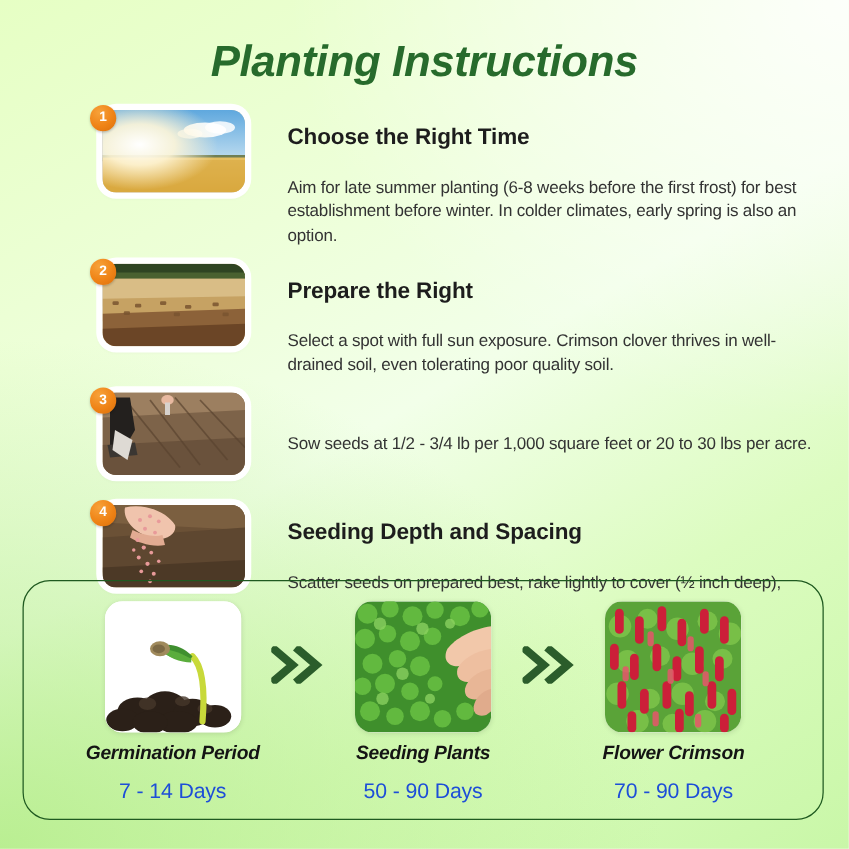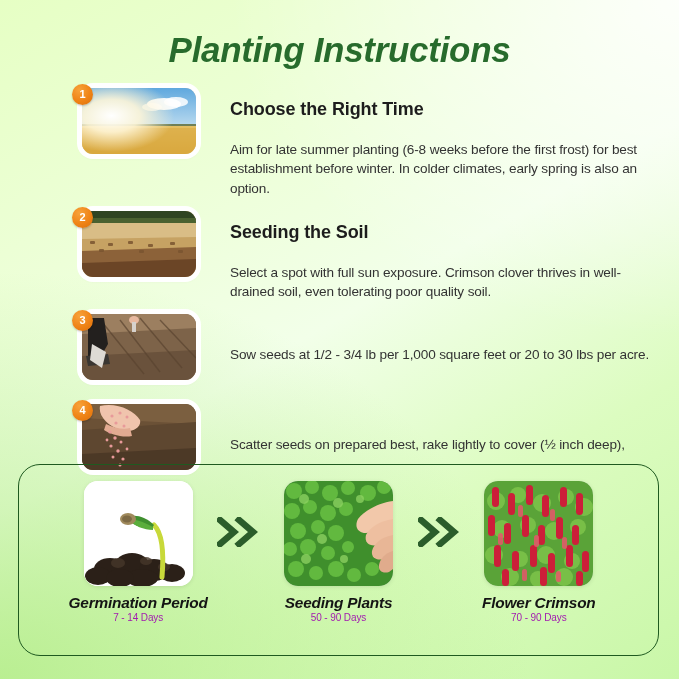--- a/index.html
+++ b/index.html
@@ -146,27 +146,27 @@
     box-shadow: 0 1px 4px rgba(0,0,0,0.10);
   }
   .stage-img svg { display: block; width: 100%; height: 100%; }
 
   .stage-label {
     font-size: 15.4px;
     font-weight: bold;
     font-style: italic;
     color: #141414;
     letter-spacing: -0.2px;
-    margin-bottom: 0;
+    margin-bottom: 11px;
     text-align: center;
   }
 
   .stage-duration {
-    font-size: 10px;
-    color: #a21caf;
+    font-size: 17px;
+    color: #1d4ed8;
     letter-spacing: -0.1px;
   }
 
   .arrow {
     margin-top: 36px;
     flex: 0 0 auto;
     width: 46px;
     text-align: center;
   }
   .arrow svg { display: block; margin: 0 auto; }
@@ -237,21 +237,21 @@
                 <rect x="66" y="33" width="5" height="3" rx="1"></rect>
               <rect x="88" y="31" width="5" height="3" rx="1"></rect>
                 <rect x="17" y="38" width="5" height="3" rx="1"></rect>
               <rect x="57" y="39" width="5" height="3" rx="1"></rect>
                 <rect x="96" y="39" width="5" height="3" rx="1"></rect>
             </g>
           </svg>
         </div>
       </div>
       <div class="step-body">
-        <div class="step-title">Seeding the Soil</div>
+        <div class="step-title">Prepare the Right</div>
         <div class="step-desc">Select a spot with full sun exposure. Crimson clover thrives in well-drained soil, even tolerating poor quality soil.</div>
       </div>
     </div>
 
     <div class="step">
       <div class="thumb-wrap">
         <div class="badge">3</div>
         <div class="thumb">
           <svg viewBox="0 0 114 66" preserveAspectRatio="none">
             <rect width="114" height="66" fill="#8e7258"></rect>
@@ -302,20 +302,21 @@
                 <circle cx="31" cy="53" r="1.5"></circle>
                 <circle cx="41" cy="55" r="1.6"></circle>
               <circle cx="25" cy="36" r="1.4"></circle>
                 <circle cx="45" cy="45" r="1.4"></circle>
                 <circle cx="38" cy="61" r="1.5"></circle>
             </g>
           </svg>
         </div>
       </div>
       <div class="step-body">
+        <div class="step-title">Seeding Depth and Spacing</div>
         <div class="step-desc">Scatter seeds on prepared best, rake lightly to cover (½ inch deep),</div>
       </div>
     </div>
 
   </div>
 
   <div class="timeline">
     <div class="timeline-inner">
 
       <div class="stage">

